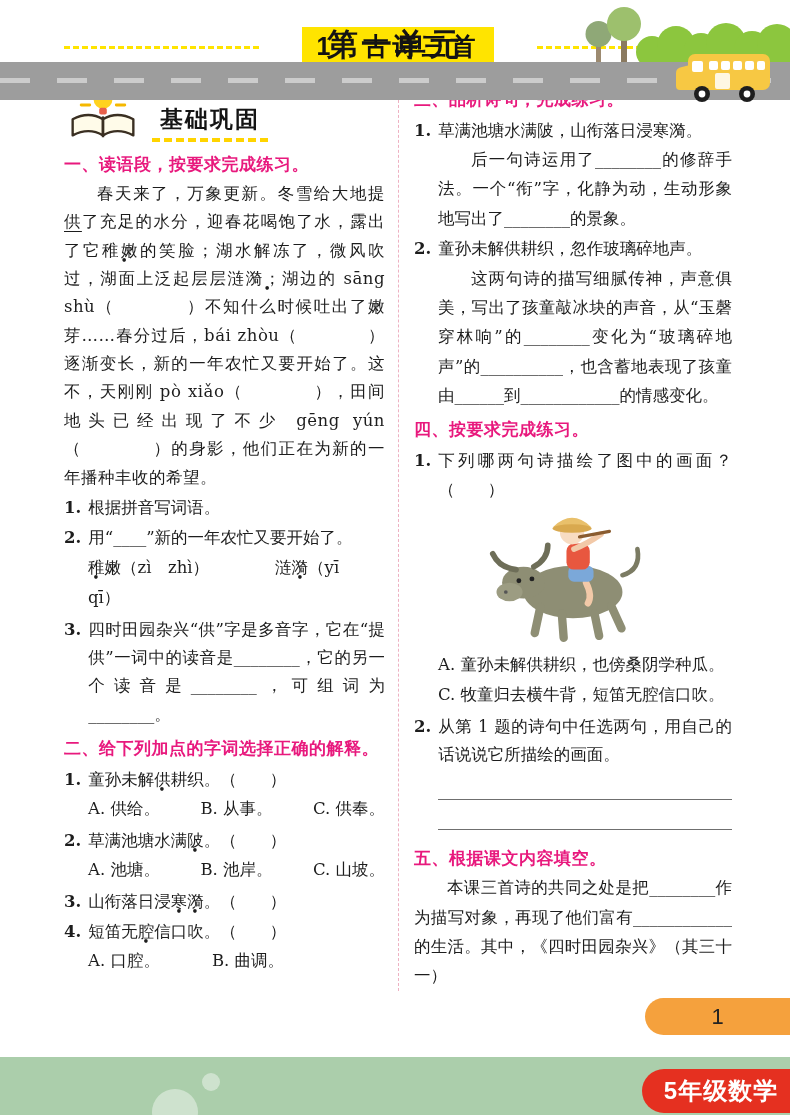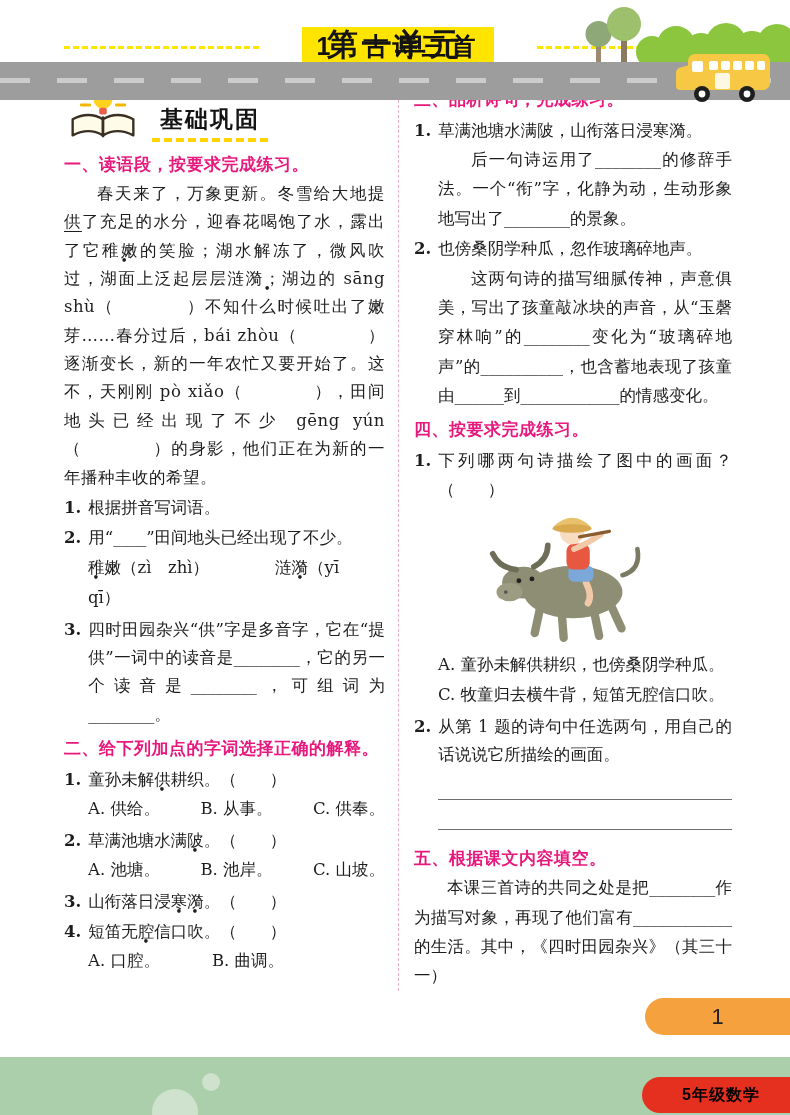--- a/index.html
+++ b/index.html
@@ -60,23 +60,23 @@
 
   
   .page-pill { position:absolute; top:998px; right:0; width:145px; height:37px;
     background:#f5a13d; border-radius:19px 0 0 19px; display:flex; align-items:center;
     justify-content:center; z-index:5; }
   .page-pill span { font-size:22px; color:#222; }
   .footer-band { position:absolute; left:0; bottom:0; width:790px; height:58px; background:#abceab; }
   .fb-circle { position:absolute; border-radius:50%; background:rgba(255,255,255,0.42); }
   .fb-c1 { width:46px; height:46px; left:152px; bottom:-20px; }
   .fb-c2 { width:18px; height:18px; left:202px; bottom:24px; }
-  .grade-badge { position:absolute; right:0; bottom:2px; height:36px; min-width:148px;
-    background:#e53020; border-radius:22px 0 0 22px; color:#000000; font-weight:bold;
-    font-size:16px; display:flex; align-items:center; justify-content:center;
+  .grade-badge { position:absolute; right:0; bottom:2px; height:44px; min-width:148px;
+    background:#e53020; border-radius:22px 0 0 22px; color:#ffffff; font-weight:bold;
+    font-size:24px; display:flex; align-items:center; justify-content:center;
     padding:0 6px 0 16px; letter-spacing:1px; font-family:"Liberation Sans", sans-serif; }
 </style>
 </head>
 <body>
 
 <div class="page">
 
   <div class="unit-title">第一单元</div>
 
   <svg class="decor" viewBox="0 0 250 104" width="250" height="104">
@@ -152,21 +152,21 @@
 
         <p class="passage">春天来了，万象更新。冬雪给大地提<span class="u-supply">供</span>了充足的水分，迎春花喝饱了水，露出了它<span class="em-dot">稚</span>嫩的笑脸；湖水解冻了，微风吹过，湖面上泛起层层涟<span class="em-dot">漪</span>；湖边的 sāng shù（　　　　）不知什么时候吐出了嫩芽……春分过后，bái zhòu（　　　　）逐渐变长，新的一年农忙又要开始了。这不，天刚刚 pò xiǎo（　　　　），田间地头已经出现了不少 gēng yún（　　　　）的身影，他们正在为新的一年播种丰收的希望。</p>
 
         <div class="q">
           <span class="qnum">1.</span>
           <span class="qtext">根据拼音写词语。</span>
         </div>
 
         <div class="q">
           <span class="qnum">2.</span>
-          <span class="qtext">用“____”田间地头已经出现了不少。</span>
+          <span class="qtext">用“____”新的一年农忙又要开始了。</span>
         </div>
         <div class="opt-stack">
           <div><span class="em-dot">稚</span>嫩（zì　zhì）　　　　涟<span class="em-dot">漪</span>（yī　qī）</div>
         </div>
 
         <div class="q">
           <span class="qnum">3.</span>
           <span class="qtext">四时田园杂兴“供”字是多音字，它在“提供”一词中的读音是________，它的另一个读音是________，可组词为________。</span>
         </div>
 
@@ -212,21 +212,21 @@
         <div class="sec-heading" style="margin-top:0">三、品析诗句，完成练习。</div>
 
         <div class="q">
           <span class="qnum">1.</span>
           <span class="qtext">草满池塘水满陂，山衔落日浸寒漪。</span>
         </div>
         <div class="sub-body">后一句诗运用了________的修辞手法。一个“衔”字，化静为动，生动形象地写出了________的景象。</div>
 
         <div class="q">
           <span class="qnum">2.</span>
-          <span class="qtext">也傍桑阴学种瓜，忽作玻璃碎地声。</span>
+          <span class="qtext">童孙未解供耕织，忽作玻璃碎地声。</span>
         </div>
         <div class="sub-body">这两句诗的描写细腻传神，声意俱美，写出了孩童敲冰块的声音，从“玉磬穿林响”的________变化为“玻璃碎地声”的__________，也含蓄地表现了孩童由______到____________的情感变化。</div>
 
         <div class="sec-heading">四、按要求完成练习。</div>
 
         <div class="q">
           <span class="qnum">1.</span>
           <span class="qtext">下列哪两句诗描绘了图中的画面？（　　）</span>
         </div>
 

